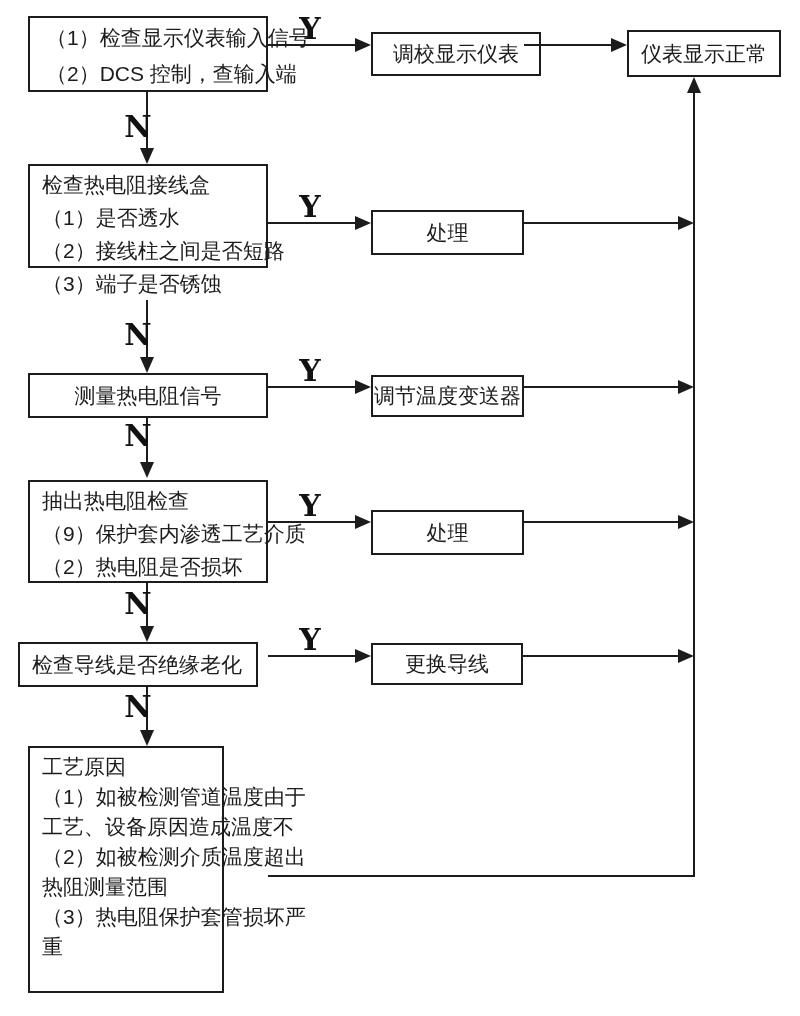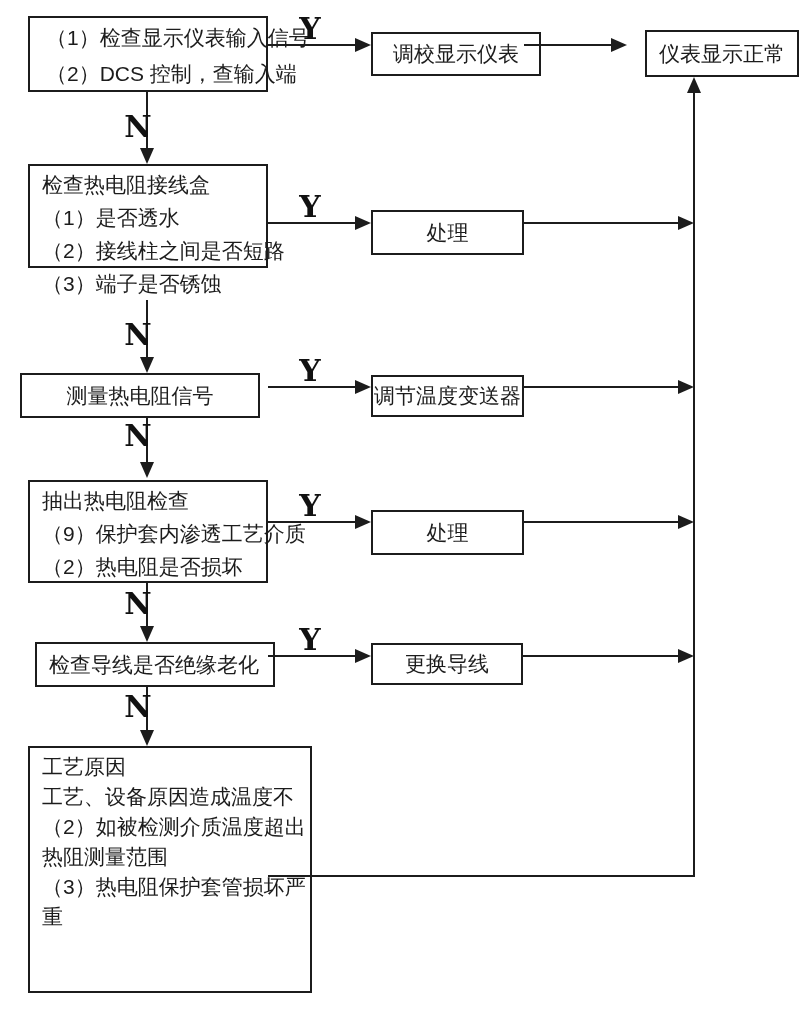--- a/index.html
+++ b/index.html
@@ -42,21 +42,21 @@
 
   <div class="box" style="left:28px;top:16px;width:240px;height:76px;padding:2px 4px 0 16px;line-height:36px;">
     <div class="tl">（1）检查显示仪表输入信号</div>
     <div class="tl">（2）DCS 控制，查输入端</div>
   </div>
 
   <div class="box cc" style="left:371px;top:32px;width:170px;height:44px;">
     <span>调校显示仪表</span>
   </div>
 
-  <div class="box cc" style="left:645px;top:30px;width:154px;height:47px;">
+  <div class="box cc" style="left:627px;top:30px;width:154px;height:47px;">
     <span>仪表显示正常</span>
   </div>
 
   <div class="hline" style="left:268px;top:44px;width:88px;"></div>
   <div class="tri tri-r" style="left:355px;top:38px;"></div>
   <div class="lbl lbl-y" style="top:14px;">Y</div>
 
   <div class="hline" style="left:524px;top:44px;width:88px;"></div>
   <div class="tri tri-r" style="left:611px;top:38px;"></div>
 
@@ -79,21 +79,21 @@
   <div class="tri tri-r" style="left:355px;top:216px;"></div>
   <div class="lbl lbl-y" style="top:192px;">Y</div>
 
   <div class="hline" style="left:524px;top:222px;width:155px;"></div>
   <div class="tri tri-r" style="left:678px;top:216px;"></div>
 
   <div class="vline" style="left:146px;top:300px;height:58px;"></div>
   <div class="tri tri-d" style="left:140px;top:357px;"></div>
   <div class="lbl lbl-n" style="top:320px;">N</div>
 
-  <div class="box cc" style="left:20px;top:373px;width:240px;height:45px;">
+  <div class="box cc" style="left:28px;top:373px;width:240px;height:45px;">
     <span>测量热电阻信号</span>
   </div>
 
   <div class="box cc" style="left:371px;top:375px;width:153px;height:42px;">
     <span>调节温度变送器</span>
   </div>
 
   <div class="hline" style="left:268px;top:386px;width:88px;"></div>
   <div class="tri tri-r" style="left:355px;top:380px;"></div>
   <div class="lbl lbl-y" style="top:356px;">Y</div>
@@ -119,41 +119,42 @@
   <div class="tri tri-r" style="left:355px;top:515px;"></div>
   <div class="lbl lbl-y" style="top:491px;">Y</div>
 
   <div class="hline" style="left:524px;top:521px;width:155px;"></div>
   <div class="tri tri-r" style="left:678px;top:515px;"></div>
 
   <div class="vline" style="left:146px;top:583px;height:44px;"></div>
   <div class="tri tri-d" style="left:140px;top:626px;"></div>
   <div class="lbl lbl-n" style="top:589px;">N</div>
 
-  <div class="box cl" style="left:35px;top:642px;width:240px;height:45px;padding-left:12px;">
+  <div class="box cl" style="left:18px;top:642px;width:240px;height:45px;padding-left:12px;">
     <span>检查导线是否绝缘老化</span>
   </div>
 
   <div class="box cc" style="left:371px;top:643px;width:152px;height:42px;">
     <span>更换导线</span>
   </div>
 
   <div class="hline" style="left:268px;top:655px;width:88px;"></div>
   <div class="tri tri-r" style="left:355px;top:649px;"></div>
   <div class="lbl lbl-y" style="top:625px;">Y</div>
 
   <div class="hline" style="left:523px;top:655px;width:156px;"></div>
   <div class="tri tri-r" style="left:678px;top:649px;"></div>
 
   <div class="vline" style="left:146px;top:687px;height:44px;"></div>
   <div class="tri tri-d" style="left:140px;top:730px;"></div>
   <div class="lbl lbl-n" style="top:692px;">N</div>
 
-  <div class="box" style="left:28px;top:746px;width:284px;height:247px;padding:4px 4px 0 12px;line-height:30px;">
+  <div class="box" style="left:28px;top:746px;width:196px;height:247px;padding:4px 4px 0 12px;line-height:30px;">
     <div class="tl">工艺原因</div>
+    <div class="tl">（1）如被检测管道温度由于</div>
     <div class="tl">工艺、设备原因造成温度不</div>
     <div class="tl">（2）如被检测介质温度超出</div>
     <div class="tl">热阻测量范围</div>
     <div class="tl">（3）热电阻保护套管损坏严</div>
     <div class="tl">重</div>
   </div>
 
   <div class="vline" style="left:693px;top:91px;height:786px;"></div>
   <div class="tri tri-u" style="left:687px;top:77px;"></div>
 

